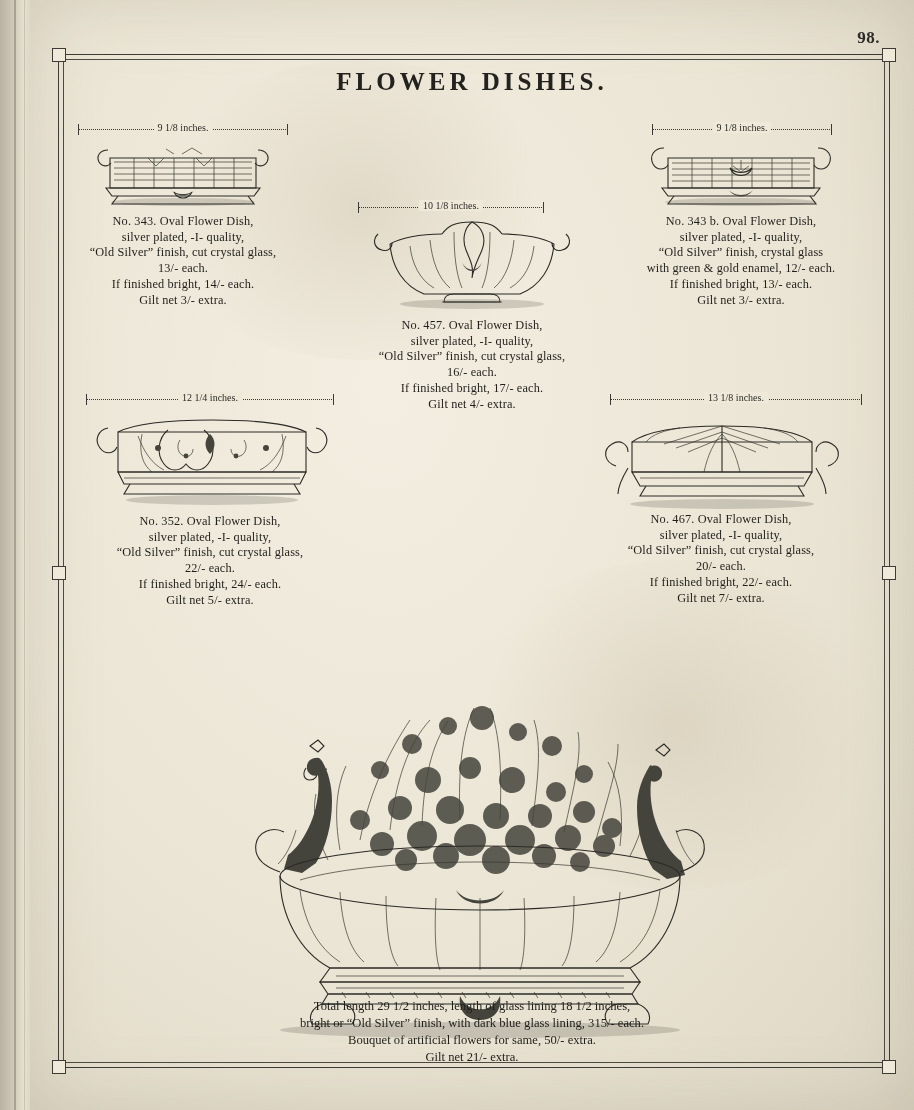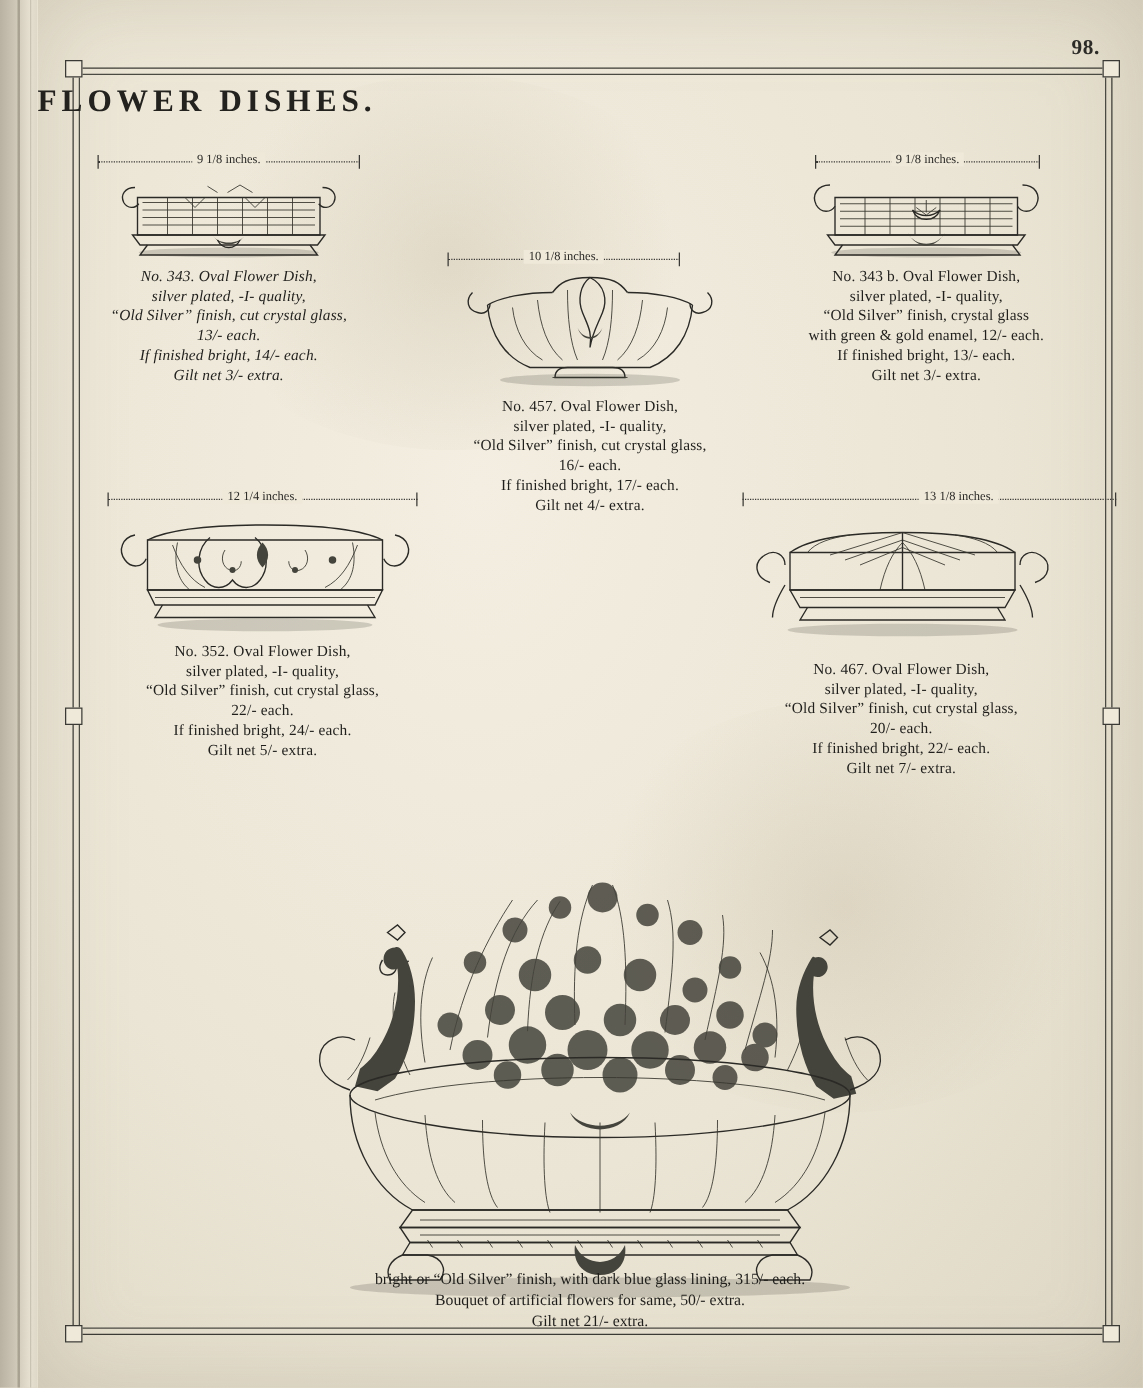--- a/index.html
+++ b/index.html
@@ -39,21 +39,21 @@
   }
   
   .sq{
     position:absolute;width:12px;height:12px;border:1.5px solid #3b3a35;background:#efe9da;
   }
   .pagenum{
     position:absolute;right:34px;top:28px;font-size:17px;font-weight:bold;color:#2c2b27;
     letter-spacing:.5px;
   }
   .title{
-    position:absolute;left:0;right:0;top:68px;
+    position:absolute;left:0;right:0;top:68px;text-align:center;
     font-size:25px;letter-spacing:4px;font-weight:bold;color:#23221f;
     font-family:"Liberation Serif", serif;
   }
   .scale-note{
     position:absolute;left:0;right:0;top:146px;text-align:center;font-size:12.5px;color:#2e2d29;
   }
 
   .caption{
     position:absolute;text-align:center;font-size:12.3px;line-height:1.28;color:#201f1c;
     letter-spacing:.15px;
@@ -127,21 +127,21 @@
       <path class="ink" d="M32 22h146v30H32z"></path>
       <path class="ink-thin" d="M36 26h138M36 32h138M36 38h138M36 44h138"></path>
       <path class="ink-thin" d="M56 22v30M76 22v30M96 22v30M116 22v30M136 22v30M156 22v30"></path>
       <path class="ink" d="M28 52h154l-6 8H34z"></path>
       <path class="ink-fill" d="M92 52c6 10 20 10 26 0-4 8-22 8-26 0z"></path>
       <path class="ink" d="M96 56c4 8 14 8 18 0"></path>
       <path class="ink" d="M40 60l-6 8h142l-6-8"></path>
       <path class="ink-thin" d="M104 18l10-6 10 6M96 18l-8-5"></path>
       <path class="ink-thin" d="M118 22l8 8 8-8M70 22l8 8 8-8"></path>
     </svg>
-    <figcaption class="caption" style="left:0;top:0;position:relative;width:210px;margin-top:6px;font-style:italic;">
+    <figcaption class="caption" style="left:0;top:0;position:relative;width:210px;margin-top:6px;">
       <div>No. 343.  Oval Flower Dish,</div>
       <div>silver plated, -I- quality,</div>
       <div>“Old Silver” finish, cut crystal glass,</div>
       <div>13/- each.</div>
       <div>If finished bright,  14/- each.</div>
       <div>Gilt net 3/- extra.</div>
     </figcaption>
   </figure>
 
   <figure class="item" style="left:598px;top:122px;width:226px;">
@@ -230,42 +230,42 @@
       <div>No. 352.  Oval Flower Dish,</div>
       <div>silver plated, -I- quality,</div>
       <div>“Old Silver” finish, cut crystal glass,</div>
       <div>22/- each.</div>
       <div>If finished bright,  24/- each.</div>
       <div>Gilt net 5/- extra.</div>
     </figcaption>
   </figure>
 
   <figure class="item" style="left:546px;top:392px;width:290px;">
-    <div class="dimline" style="margin-left:18px;width:252px;padding-left:47px;">
+    <div class="dimline" style="margin-left:34px;width:252px;">
       <span class="cap-l"></span><span class="rule"></span><span class="cap-r"></span>
       <span class="txt">13 1/8 inches.</span>
     </div>
     <svg width="290" height="106" viewBox="0 0 290 106">
       <ellipse class="shadow" cx="146" cy="98" rx="92" ry="5"></ellipse>
       <path class="ink" d="M40 60c-12-4-14-16-4-22 8-5 16 0 16 8"></path>
       <path class="ink" d="M252 60c12-4 14-16 4-22-8-5-16 0-16 8"></path>
       <path class="ink" d="M56 36h180v30H56z"></path>
       <path class="ink" d="M56 36c14-10 44-16 90-16s76 6 90 16"></path>
       <path class="ink-thin" d="M70 36c6-8 20-12 34-14M222 36c-6-8-20-12-34-14"></path>
       <path class="ink-thin" d="M88 38l58-18 58 18"></path>
       <path class="ink-thin" d="M100 42l46-16 46 16"></path>
       <path class="ink-thin" d="M112 46l34-14 34 14"></path>
       <path class="ink" d="M146 20v46"></path>
       <path class="ink-thin" d="M128 66c4-18 10-30 18-38 8 8 14 20 18 38"></path>
       <path class="ink" d="M56 66h180l-8 14H64z"></path>
       <path class="ink-thin" d="M64 72h164"></path>
       <path class="ink" d="M70 80l-6 10h164l-6-10"></path>
       <path class="ink" d="M52 62c-6 10-10 18-10 26M240 62c6 10 10 18 10 26"></path>
     </svg>
-    <figcaption class="caption" style="position:relative;width:290px;margin-top:16px;">
+    <figcaption class="caption" style="position:relative;width:290px;margin-top:0;">
       <div>No. 467.  Oval Flower Dish,</div>
       <div>silver plated, -I- quality,</div>
       <div>“Old Silver” finish, cut crystal glass,</div>
       <div>20/- each.</div>
       <div>If finished bright,  22/- each.</div>
       <div>Gilt net 7/- extra.</div>
     </figcaption>
   </figure>
 
   <div class="centerpiece">
@@ -345,18 +345,19 @@
         <path class="ink" d="M168 354l-6 10h316l-6-10z"></path>
         <path class="ink-fill" d="M300 356c8 18 32 18 40 0 2 14-6 24-20 24s-22-10-20-24z"></path>
         <path class="ink" d="M162 364c-10 4-14 12-10 20h40c6-8 2-18-10-20z"></path>
         <path class="ink" d="M478 364c10 4 14 12 10 20h-40c-6-8-2-18 10-20z"></path>
         <ellipse class="shadow" cx="320" cy="390" rx="200" ry="8"></ellipse>
       </g>
     </svg>
   </div>
 
   <div class="bottom-caption">
+    <div>Total length  29 1/2 inches,  length of glass lining  18 1/2 inches,</div>
     <div>bright or “Old Silver” finish, with dark blue glass lining, 315/- each.</div>
     <div>Bouquet of artificial flowers for same,  50/- extra.</div>
     <div>Gilt net 21/- extra.</div>
   </div>
 
 </div>
 
 </body></html>

